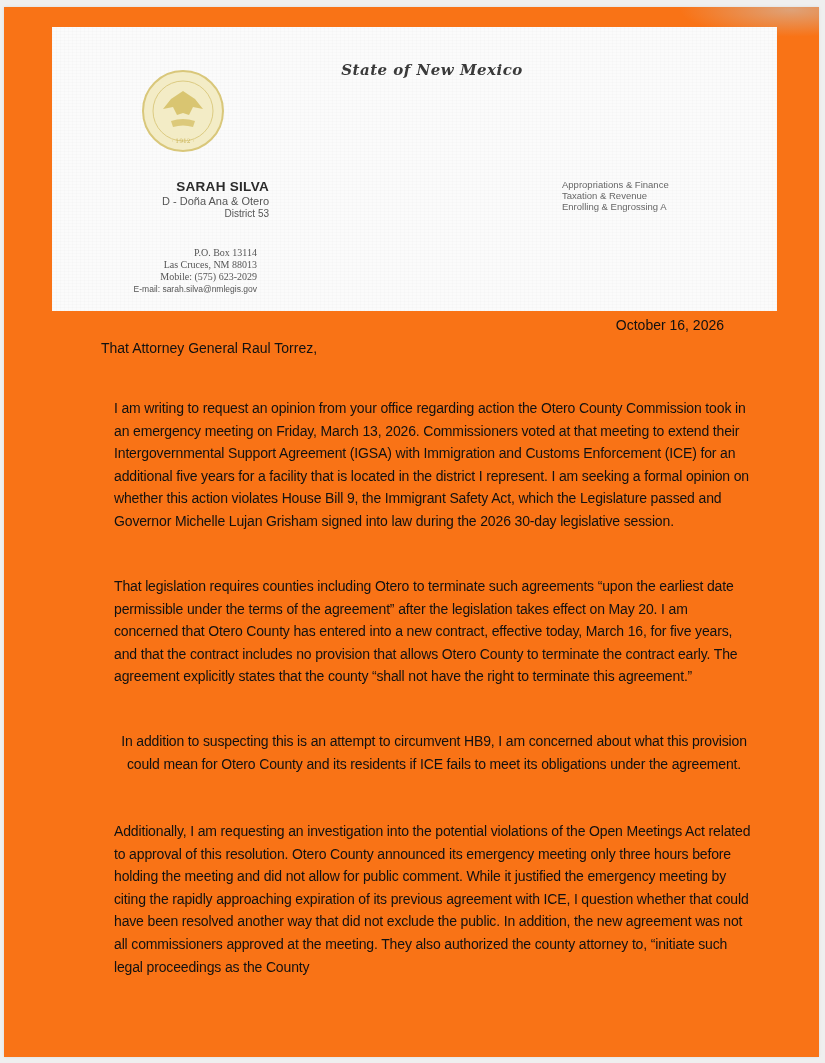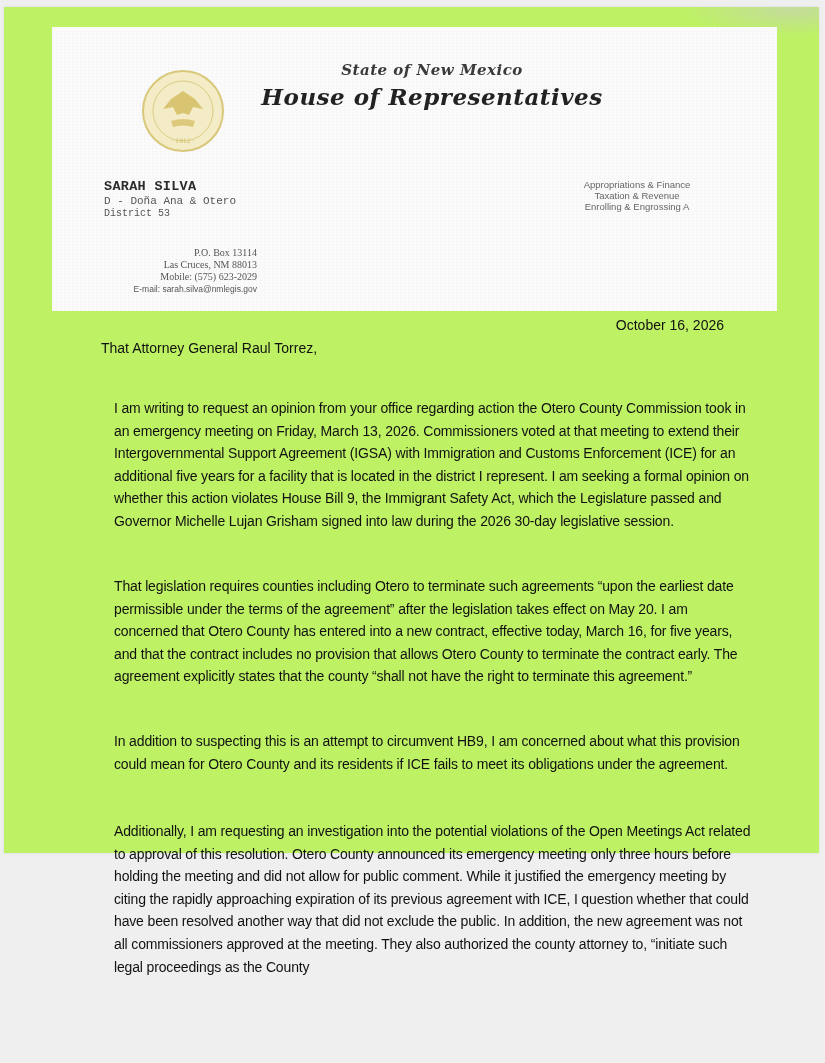--- a/index.html
+++ b/index.html
@@ -12,22 +12,22 @@
       height: 1063px;
       position: relative;
       overflow: hidden;
       font-family: "Liberation Sans", sans-serif;
     }
     .page {
       position: absolute;
       left: 4px;
       top: 7px;
       width: 815px;
-      height: 846px;
-      background: #bef264;
+      height: 1050px;
+      background: #f97316;
       box-shadow: 0 0 3px rgba(0,0,0,0.08);
     }
     .corner-shade {
       position: absolute;
       right: 0;
       top: 0;
       width: 140px;
       height: 30px;
       background: radial-gradient(ellipse at 80% 10%, rgba(200,200,200,0.55), rgba(255,255,255,0) 70%);
     }
@@ -75,25 +75,25 @@
     }
     .title-city {
       font-size: 15px;
       font-weight: bold;
       font-style: italic;
       margin-top: 4px;
       color: #3a3a3a;
     }
     .rep-block {
       position: absolute;
-      left: 52px;
+      left: 67px;
       top: 152px;
       width: 150px;
-      text-align: left;
-      font-family: Liberation Mono, monospace;
+      text-align: right;
+      font-family: Liberation Sans, sans-serif;
       color: #555;
     }
     .rep-name {
       font-size: 13.5px;
       font-weight: bold;
       color: #2b2b2b;
       letter-spacing: 0.3px;
     }
     .rep-party {
       font-size: 11px;
@@ -116,21 +116,21 @@
     }
     .contact-email {
       font-family: "Liberation Sans", sans-serif;
       font-size: 8.5px;
     }
     .committees {
       position: absolute;
       left: 510px;
       top: 152px;
       width: 150px;
-      text-align: center;
+      text-align: left;
       font-family: "Liberation Sans", sans-serif;
       font-size: 9.5px;
       line-height: 11px;
       color: #666;
     }
     .date {
       position: absolute;
       right: 95px;
       top: 310px;
       font-family: "Liberation Sans", sans-serif;
@@ -150,42 +150,41 @@
       width: 640px;
       font-family: "Liberation Sans", sans-serif;
       font-size: 14px;
       line-height: 22.6px;
       color: #111;
       margin: 13px;
       letter-spacing: -0.15px;
     }
     .p1 { top: 377px; }
     .p2 { top: 555px; }
-    .p3 { top: 710px; }
+    .p3 { top: 710px; text-align: center; }
     .p4 { top: 800px; }
   </style>
 </head>
 <body>
 
 <div class="page">
   <div class="corner-shade"></div>
 
   <div class="letterhead">
 
     <svg class="seal" viewBox="0 0 84 84">
       <circle cx="42" cy="42" r="40" fill="#f3ecc6" stroke="#d9c77a" stroke-width="2"></circle>
       <circle cx="42" cy="42" r="30" fill="none" stroke="#dccb82" stroke-width="1"></circle>
       <path d="M42 22 L30 30 L22 40 L32 38 L36 46 L42 44 L48 46 L52 38 L62 40 L54 30 Z" fill="#d4be62" opacity="0.85"></path>
       <path d="M30 52 Q42 48 54 52 L52 58 Q42 55 32 58 Z" fill="#d4be62" opacity="0.75"></path>
       <text x="42" y="74" text-anchor="middle" font-size="6" fill="#cdb75e" font-family="DejaVu Serif, serif">· 1912 ·</text>
     </svg>
 
     <div class="title-block">
       <div class="title-state">State of New Mexico</div>
-      <div class="title-house">House of Representatives</div>
     </div>
 
     <div class="rep-block">
       <div class="rep-name">SARAH SILVA</div>
       <div class="rep-party">D - Doña Ana &amp; Otero</div>
       <div class="rep-district">District 53</div>
     </div>
 
     <div class="contact-block">
       <div>P.O. Box 13114</div>

